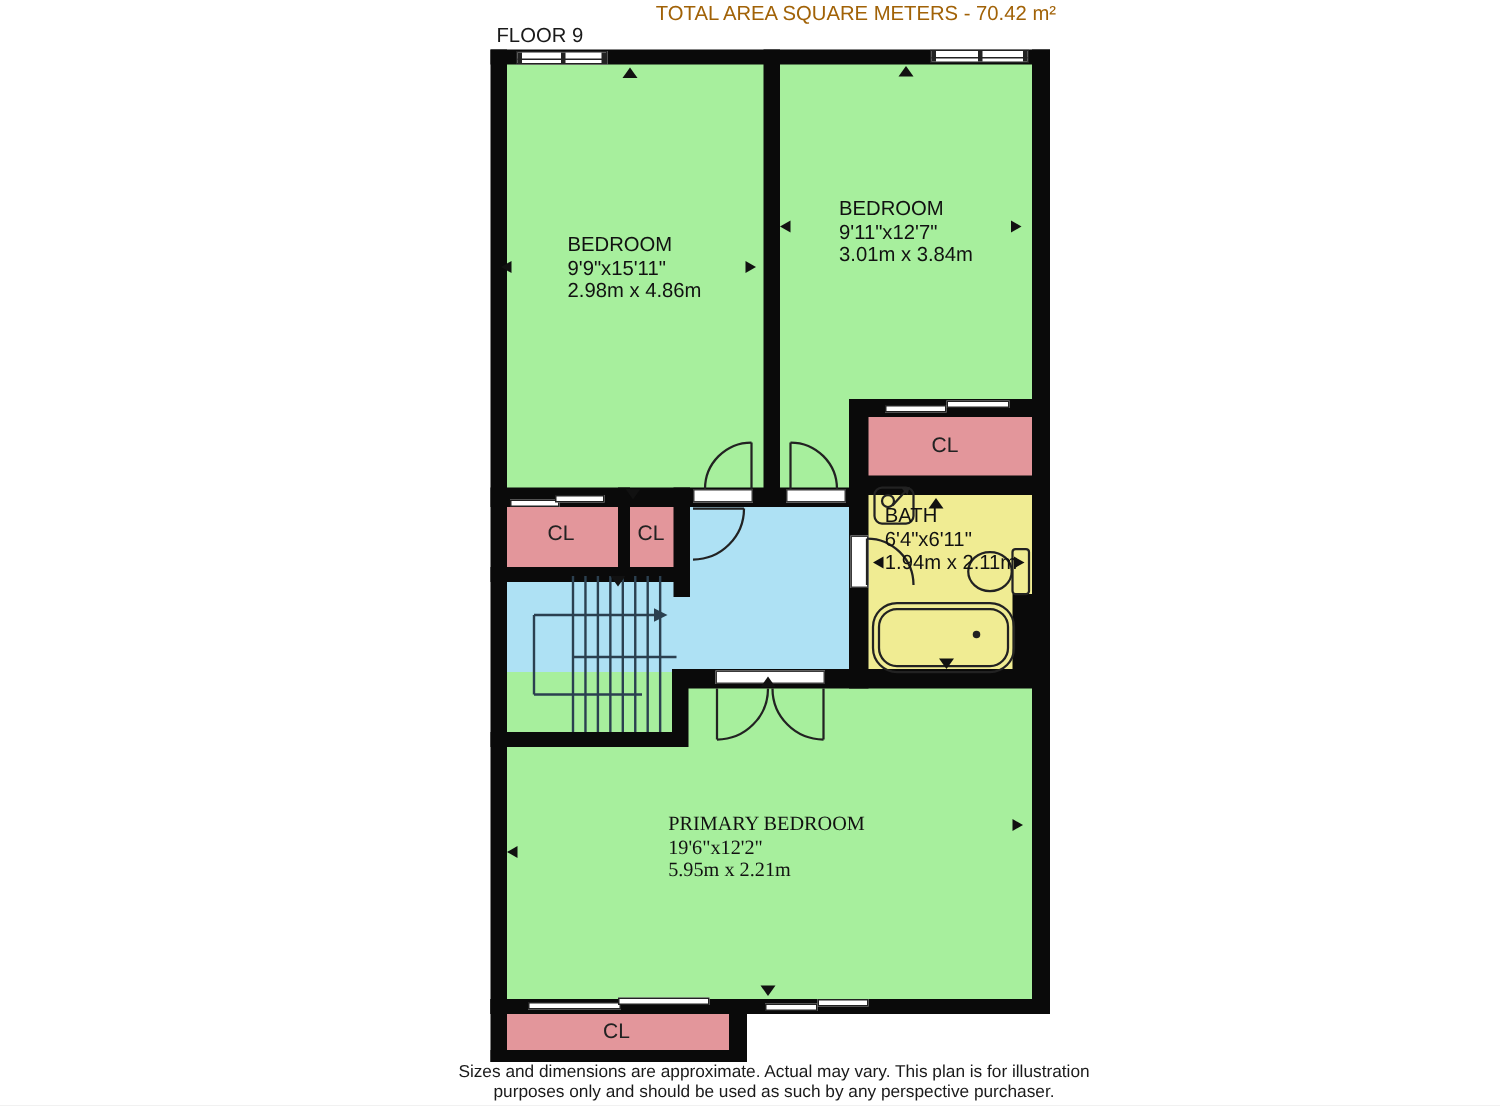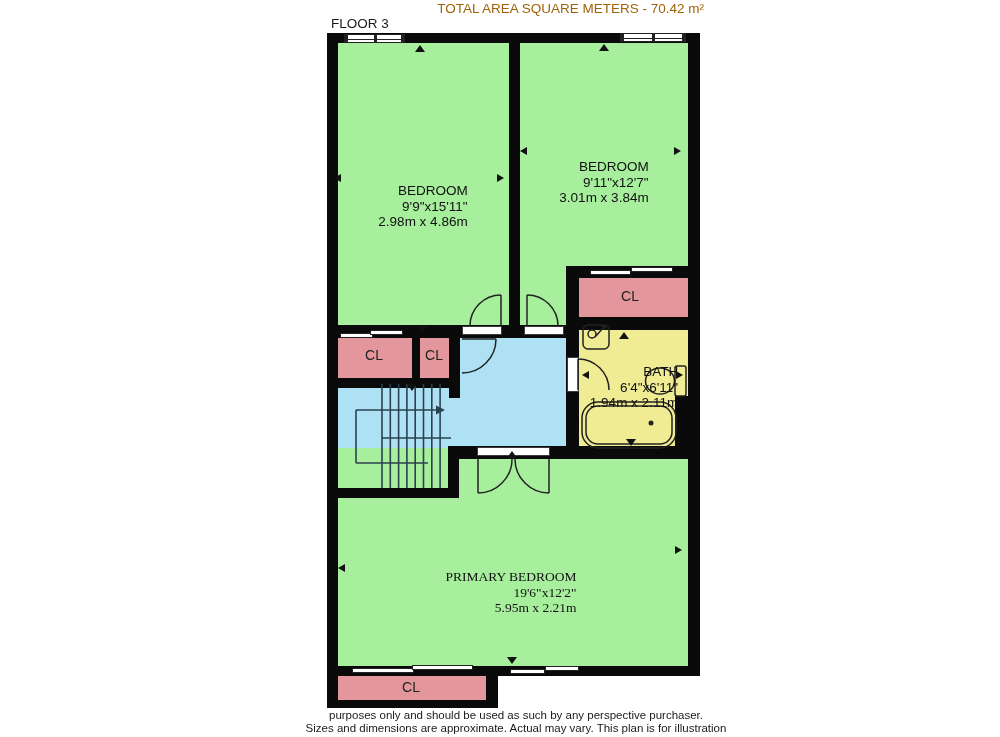--- a/index.html
+++ b/index.html
@@ -8,38 +8,38 @@
   .w{background:var(--wall_black,#0a0a0a);}
   .fill-green{background:var(--room_green,#a7ef9d);}
   .fill-blue{background:var(--hall_blue,#aee1f4);}
   .fill-pink{background:var(--closet_pink,#e3969b);}
   .fill-yellow{background:var(--bath_yellow,#f0ec93);}
   .thr{background:#fff;border:1px solid #3a3a3a;}
   .sbar{background:#fff;border:1px solid #222;height:5px;}
   .win{background:#fff;border:1px solid #222;}
   .win .mid{position:absolute;left:0;right:0;top:50%;height:1px;background:#222;}
   .win .cap{position:absolute;top:0;bottom:0;width:3px;background:#222;}
-  .rlabel{position:absolute;transform:translateX(-50%);text-align:right;font-size:13.5px;line-height:15.5px;color:#111;white-space:nowrap;margin-top:28px;}
+  .rlabel{position:absolute;transform:translateX(-50%);text-align:left;font-size:13.5px;line-height:15.5px;color:#111;white-space:nowrap;}
   .cllabel{position:absolute;transform:translateX(-50%);font-size:14px;color:#222;white-space:nowrap;}
   .tri{position:absolute;width:0;height:0;}
   .tri-up{border-left:5px solid transparent;border-right:5px solid transparent;border-bottom:7px solid #111;}
   .tri-down{border-left:5px solid transparent;border-right:5px solid transparent;border-top:7px solid #111;}
   .tri-left{border-top:4px solid transparent;border-bottom:4px solid transparent;border-right:7px solid #111;}
   .tri-right{border-top:4px solid transparent;border-bottom:4px solid transparent;border-left:7px solid #111;}
   .hdr-totals{position:absolute;top:2px;right:296px;text-align:right;font-size:13.5px;line-height:14.5px;color:#a16207;}
   .hdr-floor{position:absolute;top:16px;left:331px;font-size:13.5px;color:#1a1a1a;}
   .footer{position:absolute;left:516px;top:709px;transform:translateX(-50%);text-align:center;font-size:11.5px;line-height:13px;color:#1a1a1a;white-space:nowrap;}
   svg{position:absolute;left:0;top:0;pointer-events:none;}
 </style>
 </head>
 <body>
 
 <div id="canvas">
 
-  <div class="hdr-floor">FLOOR 3</div>
+  <div class="hdr-floor">FLOOR 9</div>
   <div class="hdr-totals">
     <div>TOTAL AREA SQUARE METERS - 70.42 m²</div>
   </div>
 
   <div class="fill fill-green" style="left:334px;top:40px;width:180px;height:290px;"></div>
   <div class="fill fill-green" style="left:514px;top:40px;width:180px;height:290px;"></div>
   <div class="fill fill-blue" style="left:335px;top:330px;width:240px;height:120px;"></div>
   <div class="fill fill-blue" style="left:335px;top:384px;width:120px;height:108px;"></div>
   <div class="fill fill-yellow" style="left:575px;top:324px;width:118px;height:126px;"></div>
   <div class="fill fill-pink" style="left:335px;top:332px;width:80px;height:48px;"></div>
@@ -193,17 +193,17 @@
   <div class="tri tri-left" style="left:334px;top:174px;"></div>
   <div class="tri tri-left" style="left:520px;top:147px;"></div>
   <div class="tri tri-left" style="left:582px;top:371px;"></div>
   <div class="tri tri-left" style="left:338px;top:564px;"></div>
   <div class="tri tri-right" style="left:497px;top:174px;"></div>
   <div class="tri tri-right" style="left:674px;top:147px;"></div>
   <div class="tri tri-right" style="left:676px;top:371px;"></div>
   <div class="tri tri-right" style="left:675px;top:546px;"></div>
 
   <div class="footer">
+    <div>Sizes and dimensions are approximate. Actual may vary. This plan is for illustration</div>
     <div>purposes only and should be used as such by any perspective purchaser.</div>
-    <div>Sizes and dimensions are approximate. Actual may vary. This plan is for illustration</div>
   </div>
 
 </div>
 
 </body></html>

